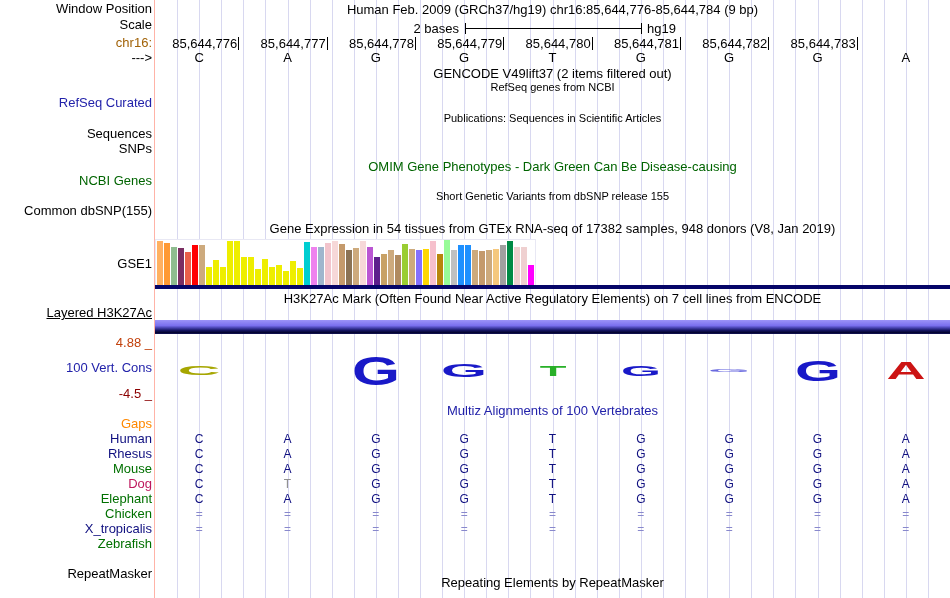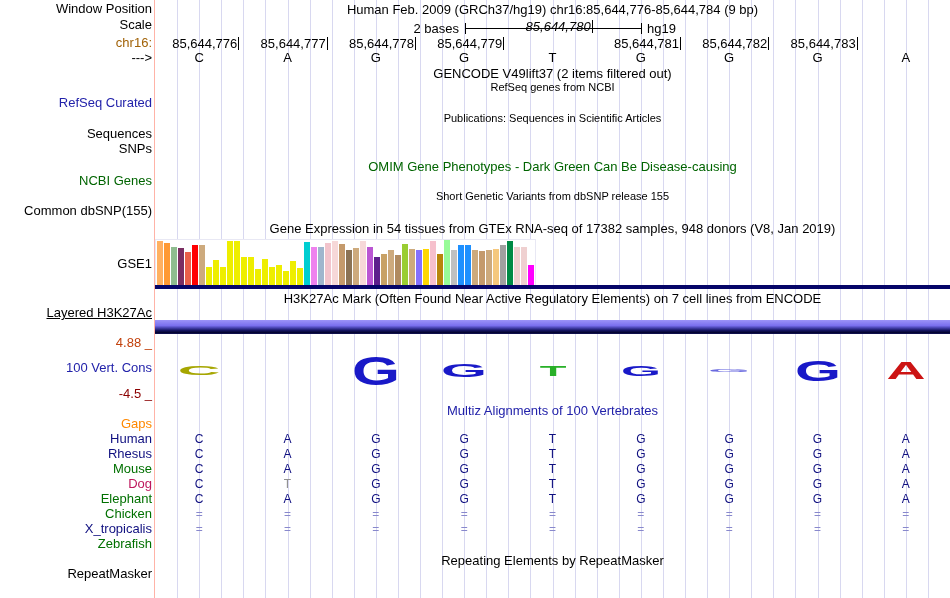--- a/index.html
+++ b/index.html
@@ -105,21 +105,21 @@
 
     <div class="ctitle" style="top:2px;">Human Feb. 2009 (GRCh37/hg19)   chr16:85,644,776-85,644,784 (9 bp)</div>
     <div class="abs" style="top:21px;left:180px;width:124px;text-align:right;">2 bases</div>
     <div id="scalebar" style="left:310px;width:175px;"></div>
     <div class="abs" style="top:21px;left:492px;">hg19</div>
     <div id="coords-row">
         <div class="coord" style="top: 36px; left: 2.33333px; width: 82px;"><span>85,644,776</span><span class="tick"></span></div>
         <div class="coord" style="top: 36px; left: 90.6667px; width: 82px;"><span>85,644,777</span><span class="tick"></span></div>
         <div class="coord" style="top: 36px; left: 179px; width: 82px;"><span>85,644,778</span><span class="tick"></span></div>
         <div class="coord" style="top: 36px; left: 267.333px; width: 82px;"><span>85,644,779</span><span class="tick"></span></div>
-        <div class="coord" style="top: 19px; left: 355.667px; width: 82px; font-style: italic;"><span>85,644,780</span><span class="tick"></span></div>
+        <div class="coord" style="top: 36px; left: 355.667px; width: 82px;"><span>85,644,780</span><span class="tick"></span></div>
         <div class="coord" style="top: 36px; left: 444px; width: 82px;"><span>85,644,781</span><span class="tick"></span></div>
         <div class="coord" style="top: 36px; left: 532.333px; width: 82px;"><span>85,644,782</span><span class="tick"></span></div>
         <div class="coord" style="top: 36px; left: 620.667px; width: 82px;"><span>85,644,783</span><span class="tick"></span></div>
       </div>
     <div id="bases-row">
         <div class="col" style="top: 50px; left: 0px; width: 88.3333px;">C</div>
         <div class="col" style="top: 50px; left: 88.3333px; width: 88.3333px;">A</div>
         <div class="col" style="top: 50px; left: 176.667px; width: 88.3333px;">G</div>
         <div class="col" style="top: 50px; left: 265px; width: 88.3333px;">G</div>
         <div class="col" style="top: 50px; left: 353.333px; width: 88.3333px;">T</div>
@@ -302,15 +302,15 @@
           <div class="alncell" style="left: 265px; width: 88.3333px; color: rgb(136, 136, 204);">=</div>
           <div class="alncell" style="left: 353.333px; width: 88.3333px; color: rgb(136, 136, 204);">=</div>
           <div class="alncell" style="left: 441.667px; width: 88.3333px; color: rgb(136, 136, 204);">=</div>
           <div class="alncell" style="left: 530px; width: 88.3333px; color: rgb(136, 136, 204);">=</div>
           <div class="alncell" style="left: 618.333px; width: 88.3333px; color: rgb(136, 136, 204);">=</div>
           <div class="alncell" style="left: 706.667px; width: 88.3333px; color: rgb(136, 136, 204);">=</div>
         </div>
         <div class="alnrow" style="top: 537px;"></div>
       </div>
 
-    <div class="ctitle" style="top:553px;">Repeating Elements by RepeatMasker</div>
+    <div class="ctitle" style="top:575px;">Repeating Elements by RepeatMasker</div>
   </div>
 </div>
 
 </body></html>

